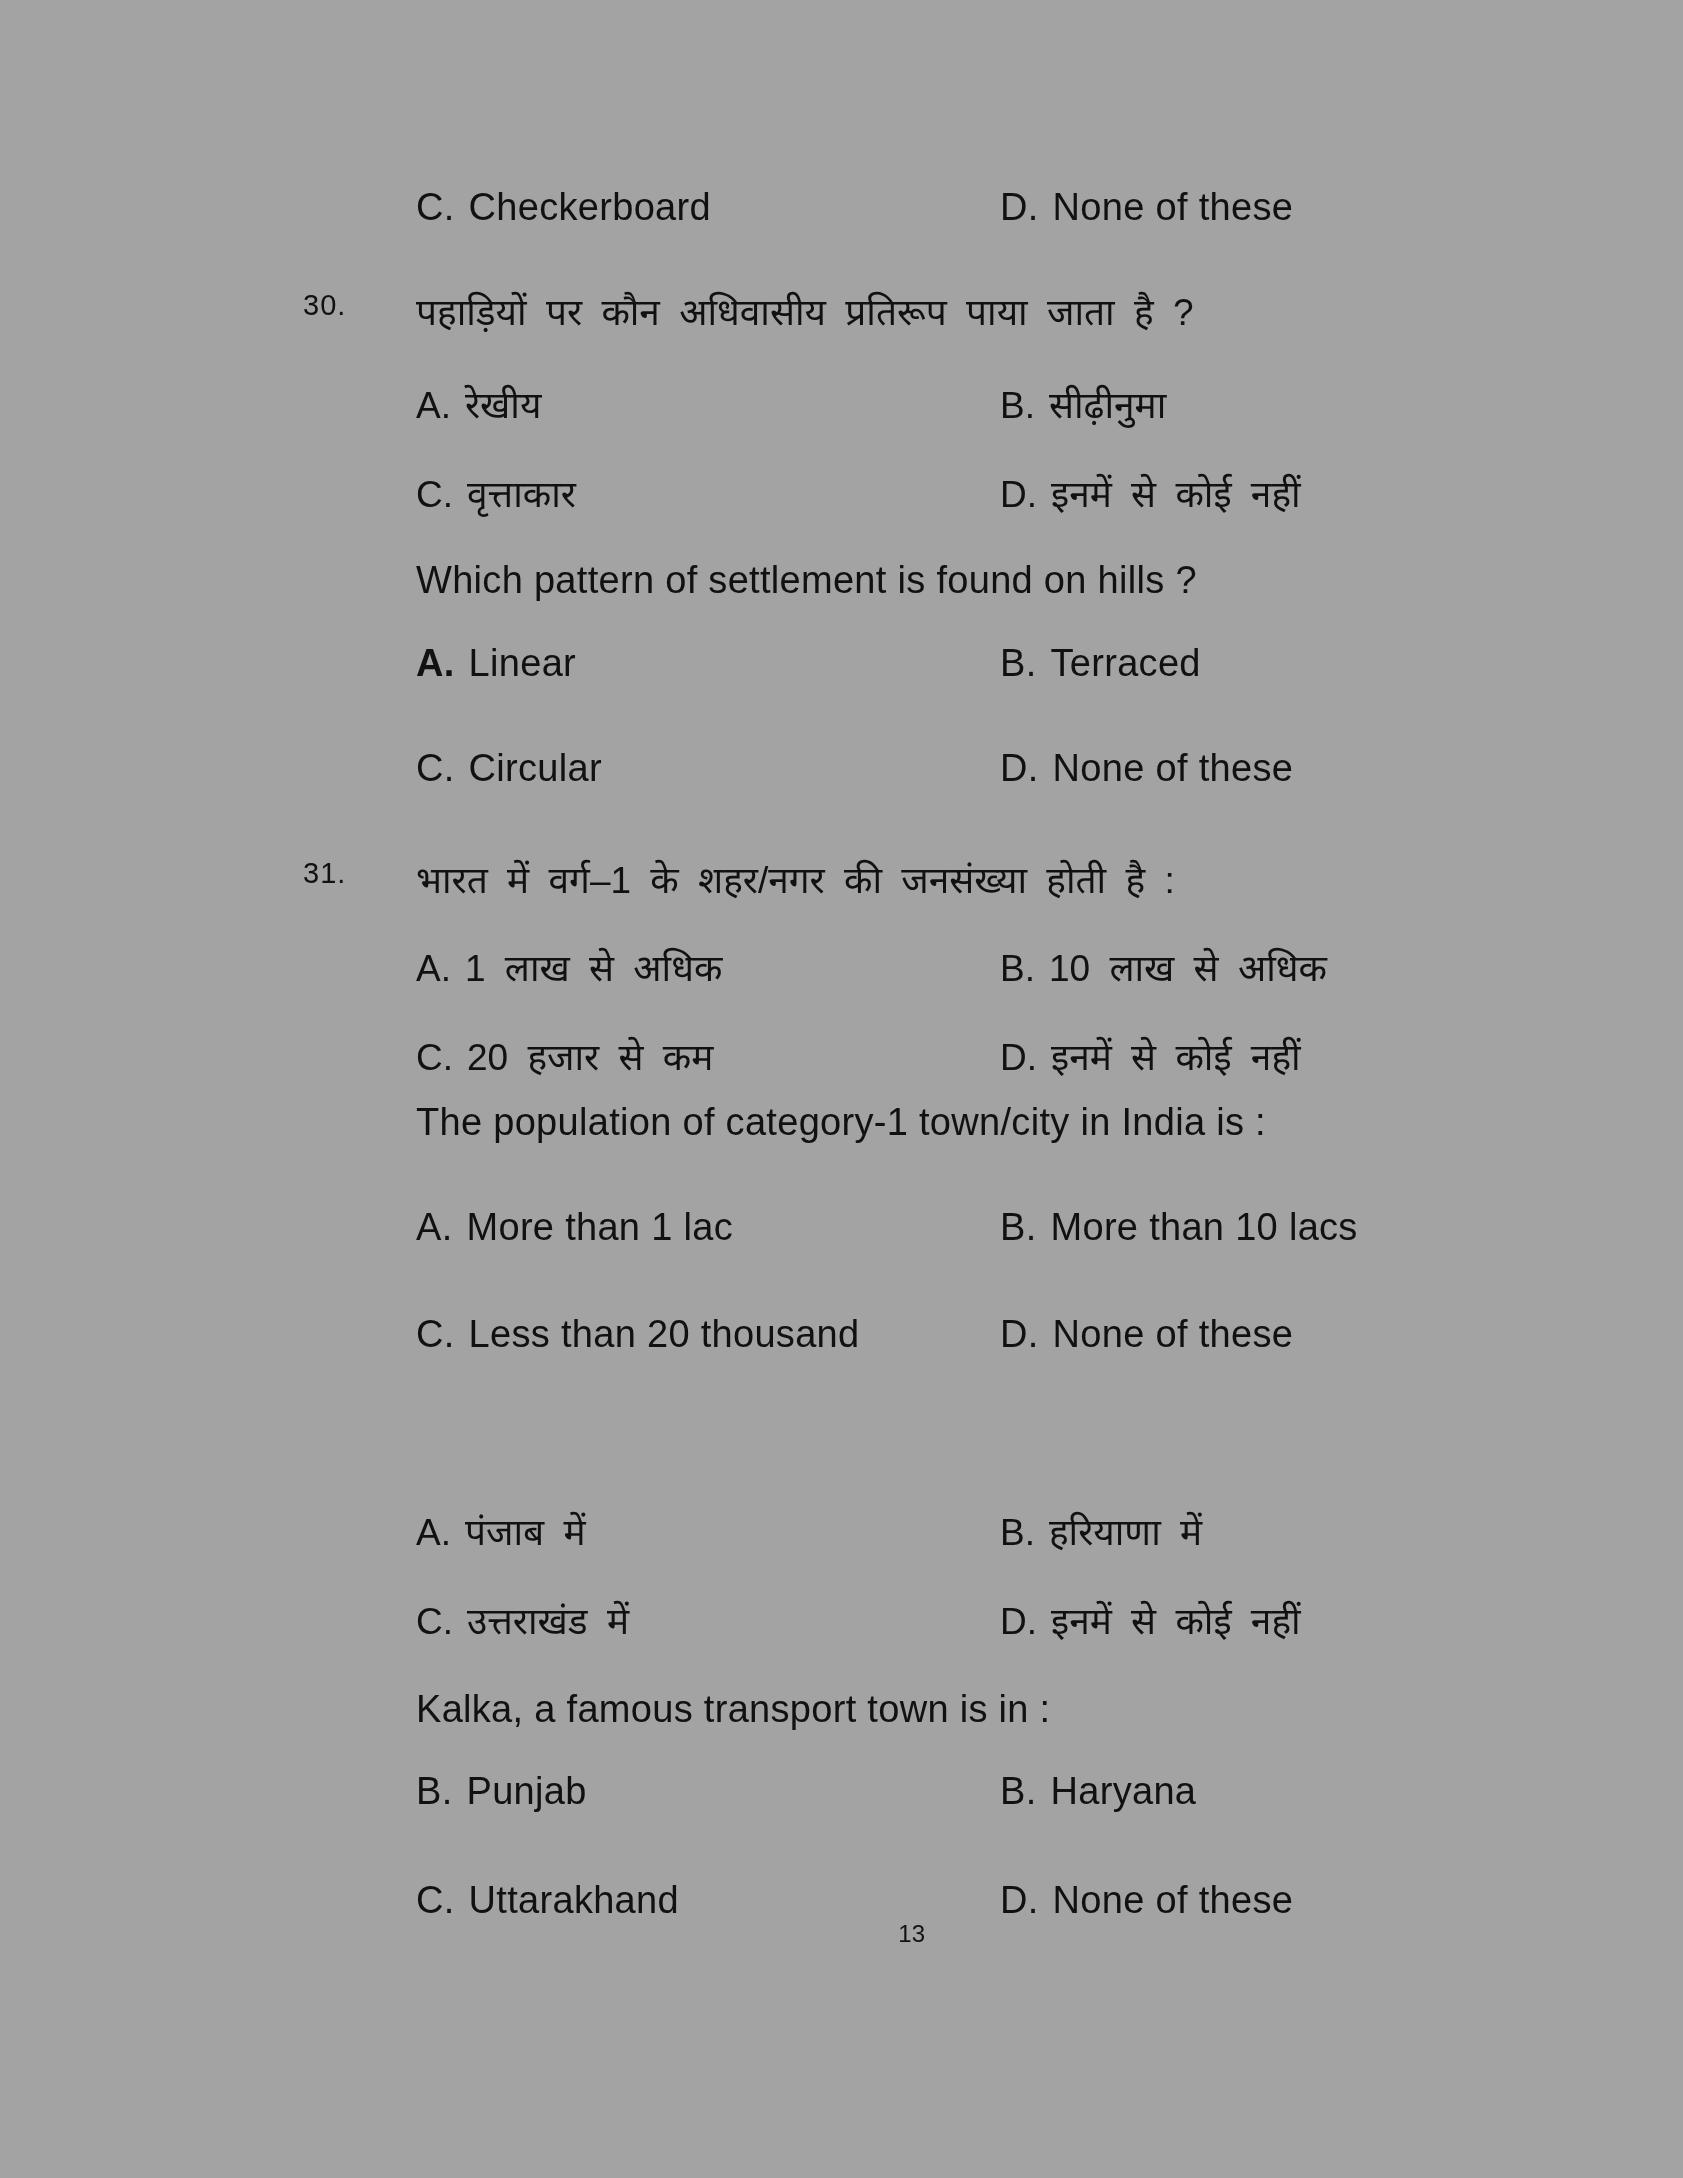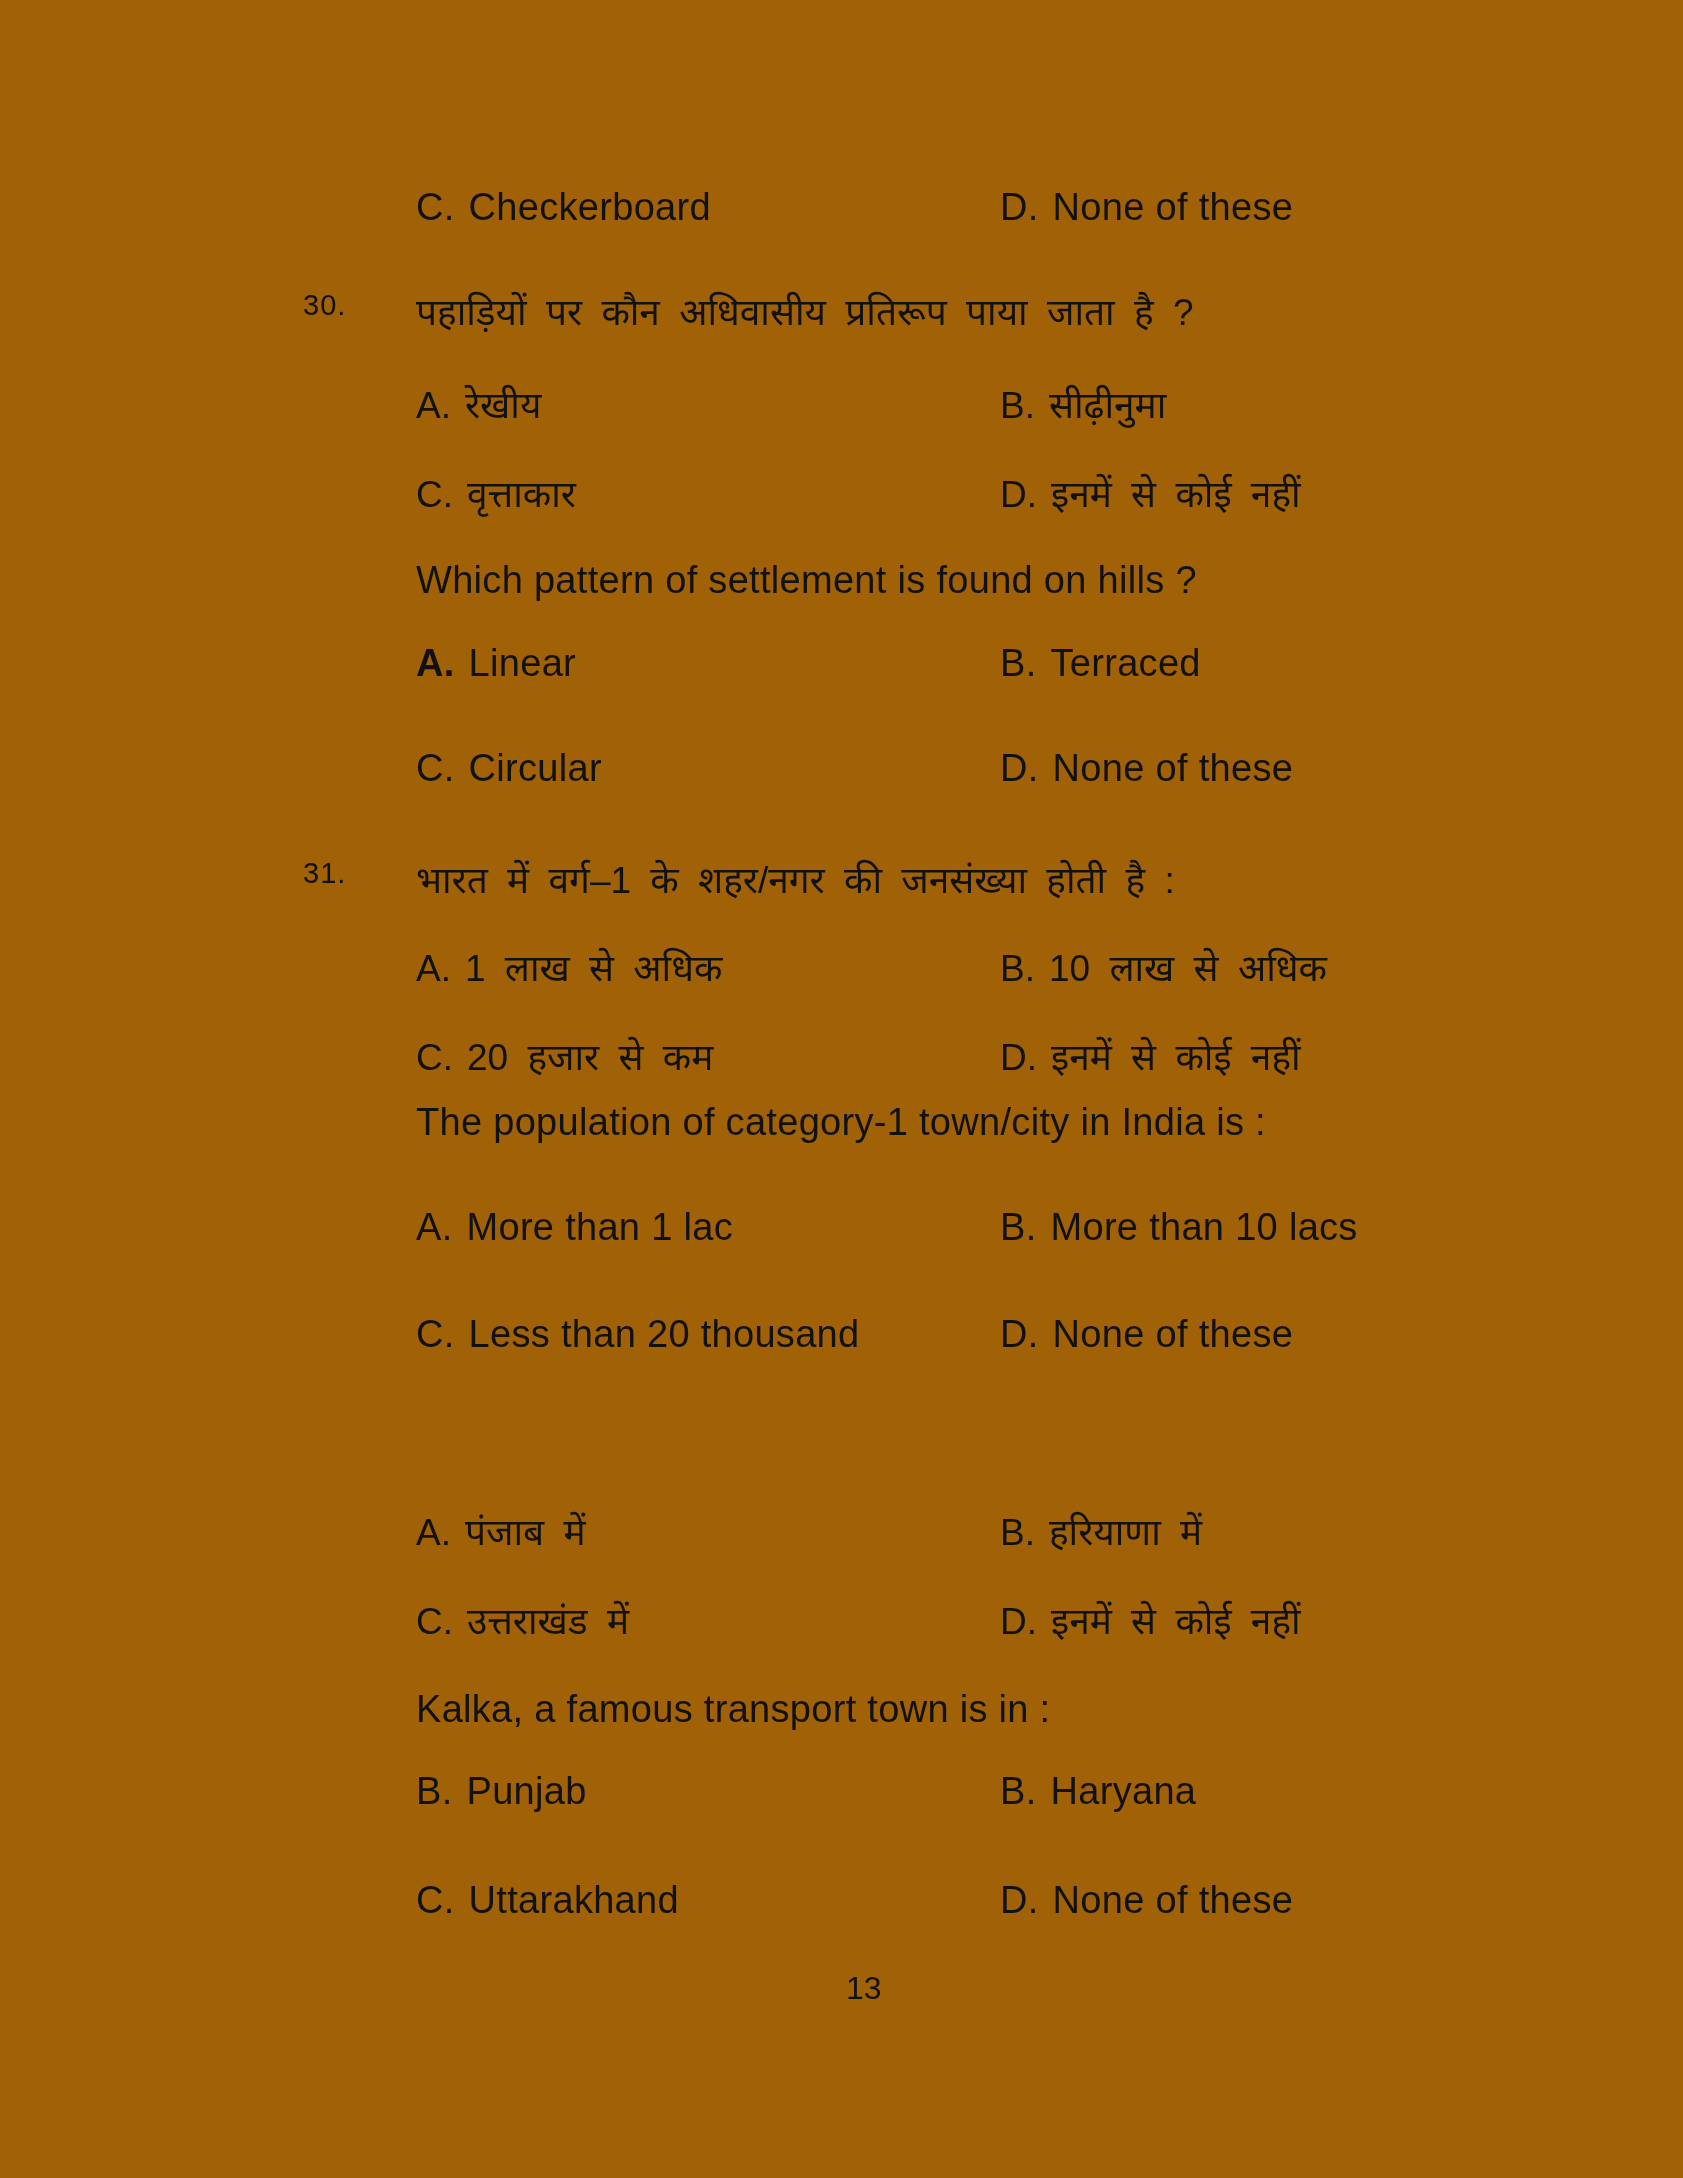--- a/index.html
+++ b/index.html
@@ -1,39 +1,39 @@
 <!DOCTYPE html>
 <html><head>
 <meta charset="utf-8">
 <style>
   html, body { margin: 0; padding: 0; background: #ffffff; }
   .page {
     position: relative;
     width: 1683px;
     height: 2178px;
-    background: #a16207;
+    background: #a3a3a3;
     color: #111111;
     font-family: "Liberation Sans", "DejaVu Sans", sans-serif;
     overflow: hidden;
   }
   .row { position: absolute; left: 0; width: 100%; height: 59px; }
   .qnum {
     position: absolute; left: 303px; top: 4px;
     font-size: 29px; letter-spacing: 1px;
   }
   .qtext { position: absolute; left: 416px; top: 0; white-space: nowrap; }
   .col1 { position: absolute; left: 416px; top: 0; white-space: nowrap; }
   .col2 { position: absolute; left: 1000px; top: 0; white-space: nowrap; }
   .en { font-size: 38px; letter-spacing: 0.3px; }
   .hi { font-size: 37px; word-spacing: 9px; }
   .opt-label { display: inline-block; margin-right: 14px; }
   .bold { font-weight: bold; }
   .page-num {
-    position: absolute; left: 846px; top: 1970px; width: 79px;
-    text-align: left; font-size: 32px;
+    position: absolute; left: 846px; top: 1920px; width: 79px;
+    text-align: right; font-size: 24px;
   }
 </style>
 </head>
 <body>
 
 <div class="page">
 
   <div class="row" style="top:186px">
     <span class="col1 en"><span class="opt-label">C.</span><span>Checkerboard</span></span>
     <span class="col2 en"><span class="opt-label">D.</span><span>None of these</span></span>

